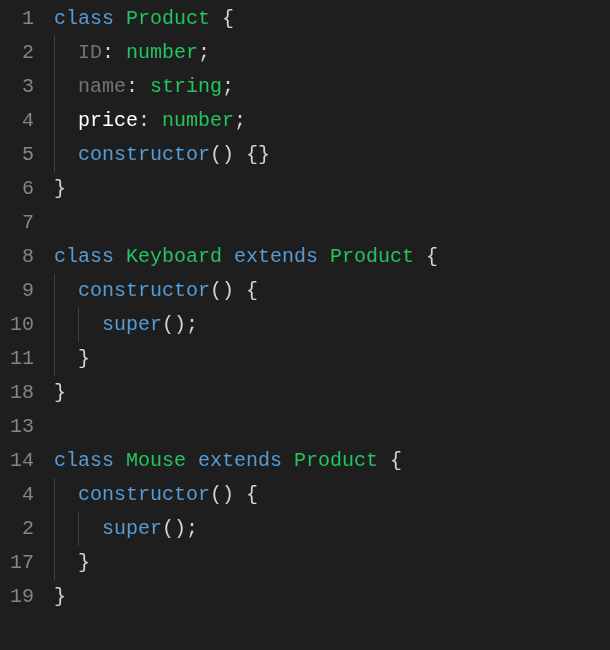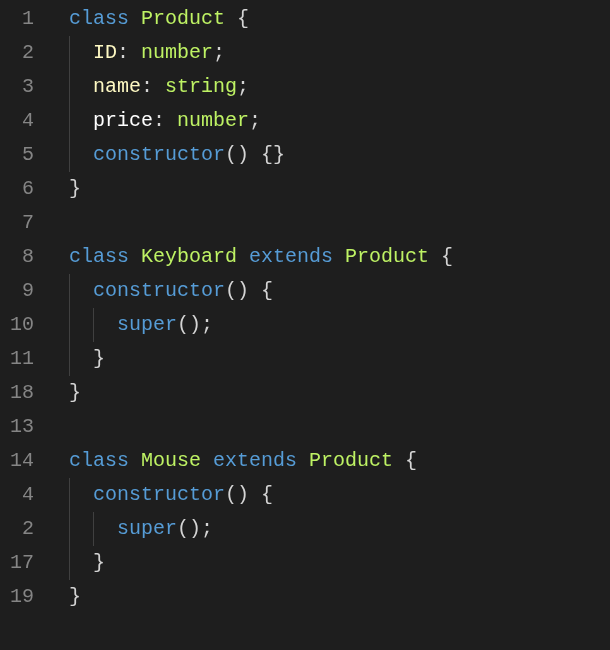--- a/index.html
+++ b/index.html
@@ -26,40 +26,39 @@
     user-select: none;
   }
   .gutter .ln {
     display: block;
     height: 1.7em;
   }
   .code {
     flex: 1 1 auto;
     padding: 2px 16px 0 0;
     white-space: pre;
-    margin-left: 15px;
   }
   .code .line {
     display: flex;
     height: 1.7em;
     align-items: center;
     position: relative;
   }
   .indent-guide {
     display: inline-block;
     width: 1px;
     height: 1.7em;
     background: #404040;
     vertical-align: top;
     position: relative;
   }
   .sp { display: inline-block; }
   .kw     { color: #569cd6; }           
-  .type   { color: #bef264; }           
-  .prop   { color: #fef9c3; }           
+  .type   { color: #22c55e; }           
+  .prop   { color: #737373; }           
   .prop2  { color: #ffffff; }           
   .punc   { color: #d4d4d4; }
   .brace  { color: #d4d4d4; }
 </style>
 </head>
 <body>
 
 <div class="editor">
   <div class="gutter" id="gutter">
       <span class="ln">1</span>

